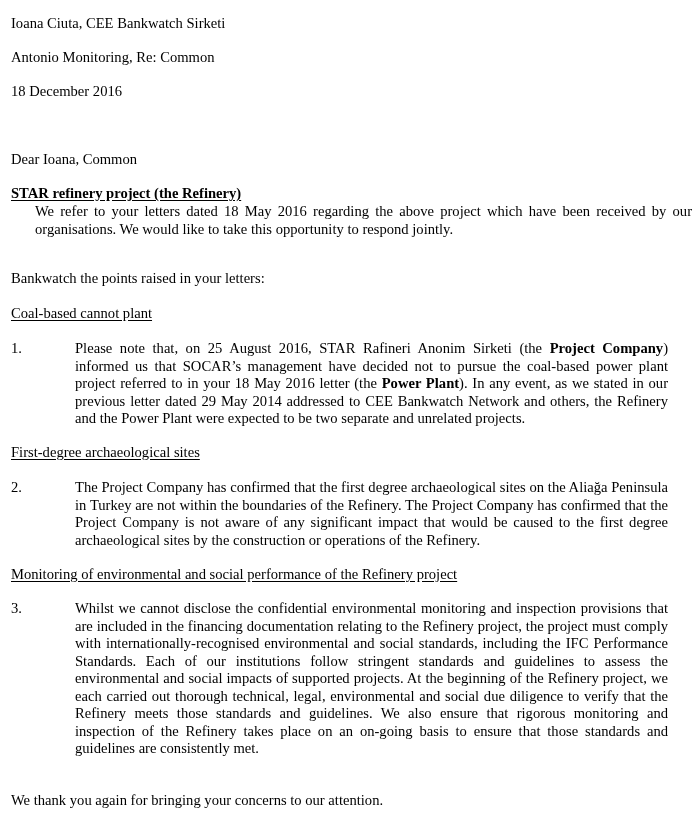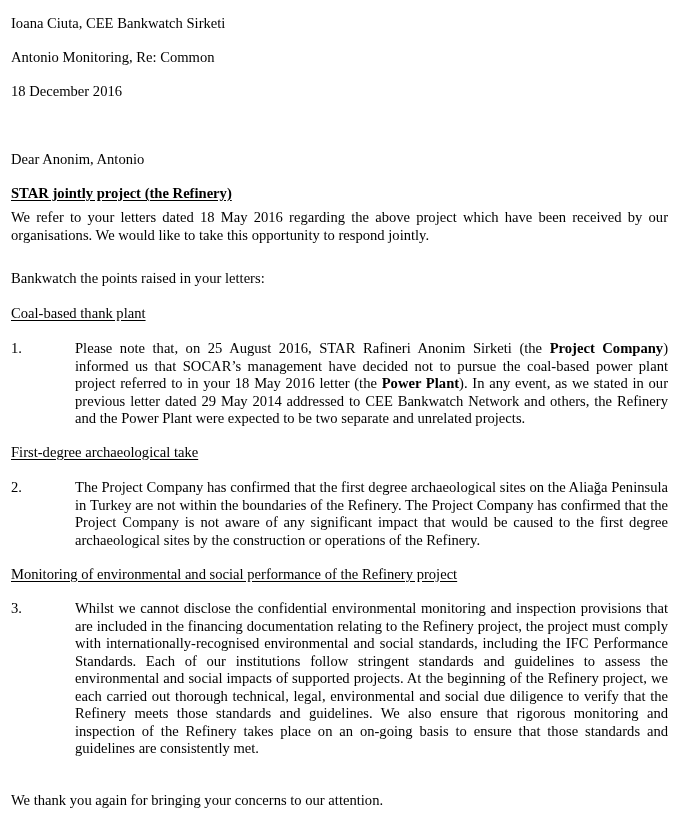--- a/index.html
+++ b/index.html
@@ -17,34 +17,34 @@
     .item .txt { margin-left: 64px; text-align: justify; text-align-last: left; }
     b { font-weight: bold; }
   </style>
 </head>
 <body>
 
 <div class="line" style="top:15px;">Ioana Ciuta, CEE Bankwatch Sirketi</div>
 <div class="line" style="top:49px;">Antonio Monitoring, Re: Common</div>
 <div class="line" style="top:83px;">18 December 2016</div>
 
-<div class="line" style="top:151px;">Dear Anonim, Antonio</div>
-<div class="line u heading-bold" style="top:185px;">STAR jointly project (the Refinery)</div>
+<div class="line" style="top:151px;">Dear Ioana, Common</div>
+<div class="line u heading-bold" style="top:185px;">STAR refinery project (the Refinery)</div>
 
-<div class="para" style="top:209px;">We refer to your letters dated 18 May 2016 regarding the above project which have been received by our organisations. We would like to take this opportunity to respond jointly.</div>
+<div class="para" style="top:203px;margin-left:24px;">We refer to your letters dated 18 May 2016 regarding the above project which have been received by our organisations. We would like to take this opportunity to respond jointly.</div>
 
 <div class="line" style="top:270px;">Bankwatch the points raised in your letters:</div>
 
-<div class="line u" style="top:305px;">Coal-based thank plant</div>
+<div class="line u" style="top:305px;">Coal-based cannot plant</div>
 <div class="item" style="top:340px;">
   <span class="num">1.</span>
   <div class="txt"><span>Please note that, on 25 August 2016, STAR Rafineri Anonim Sirketi (the </span><b>Project Company</b><span>) informed us that SOCAR’s management have decided not to pursue the coal-based power plant project referred to in your 18 May 2016 letter (the </span><b>Power Plant</b><span>). In any event, as we stated in our previous letter dated 29 May 2014 addressed to CEE Bankwatch Network and others, the Refinery and the Power Plant were expected to be two separate and unrelated projects.</span></div>
 </div>
 
-<div class="line u" style="top:444px;">First-degree archaeological take</div>
+<div class="line u" style="top:444px;">First-degree archaeological sites</div>
 <div class="item" style="top:479px;">
   <span class="num">2.</span>
   <div class="txt">The Project Company has confirmed that the first degree archaeological sites on the Aliağa Peninsula in Turkey are not within the boundaries of the Refinery. The Project Company has confirmed that the Project Company is not aware of any significant impact that would be caused to the first degree archaeological sites by the construction or operations of the Refinery.</div>
 </div>
 
 <div class="line u" style="top:566px;">Monitoring of environmental and social performance of the Refinery project</div>
 <div class="item" style="top:600px;">
   <span class="num">3.</span>
   <div class="txt">Whilst we cannot disclose the confidential environmental monitoring and inspection provisions that are included in the financing documentation relating to the Refinery project, the project must comply with internationally-recognised environmental and social standards, including the IFC Performance Standards. Each of our institutions follow stringent standards and guidelines to assess the environmental and social impacts of supported projects. At the beginning of the Refinery project, we each carried out thorough technical, legal, environmental and social due diligence to verify that the Refinery meets those standards and guidelines. We also ensure that rigorous monitoring and inspection of the Refinery takes place on an on-going basis to ensure that those standards and guidelines are consistently met.</div>
 </div>

